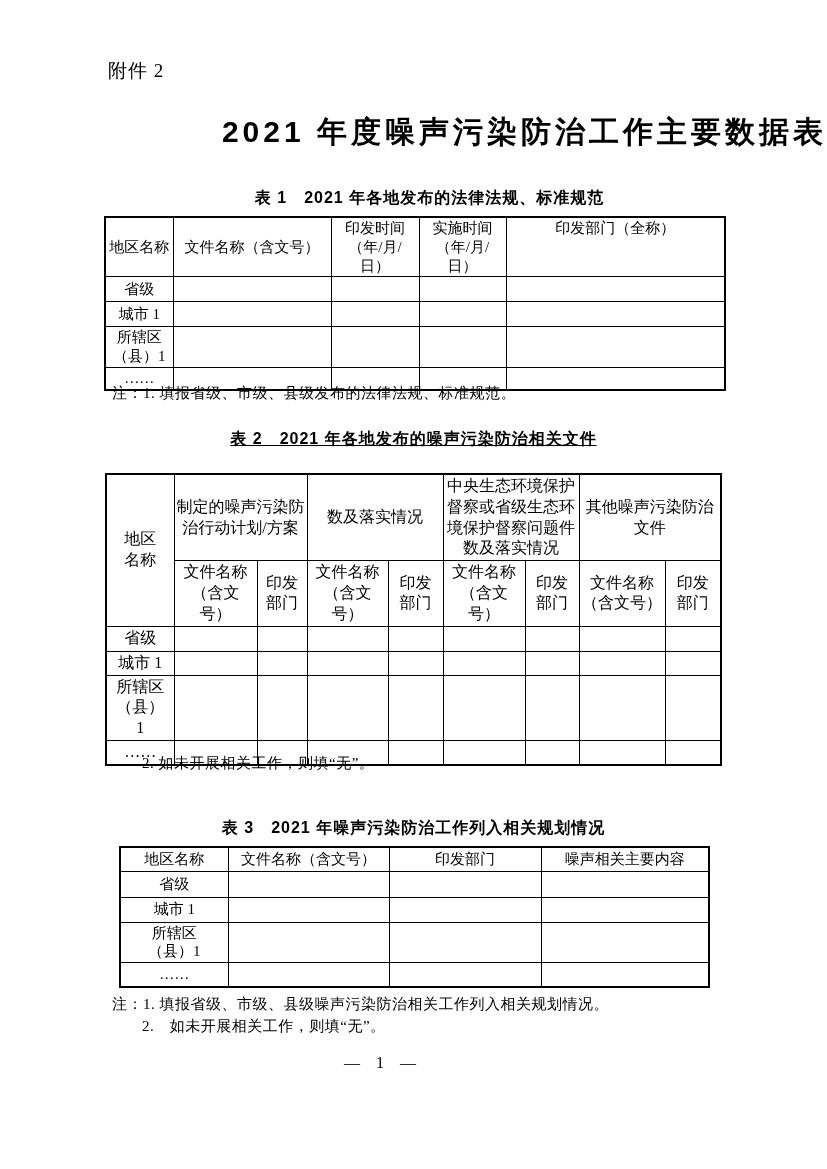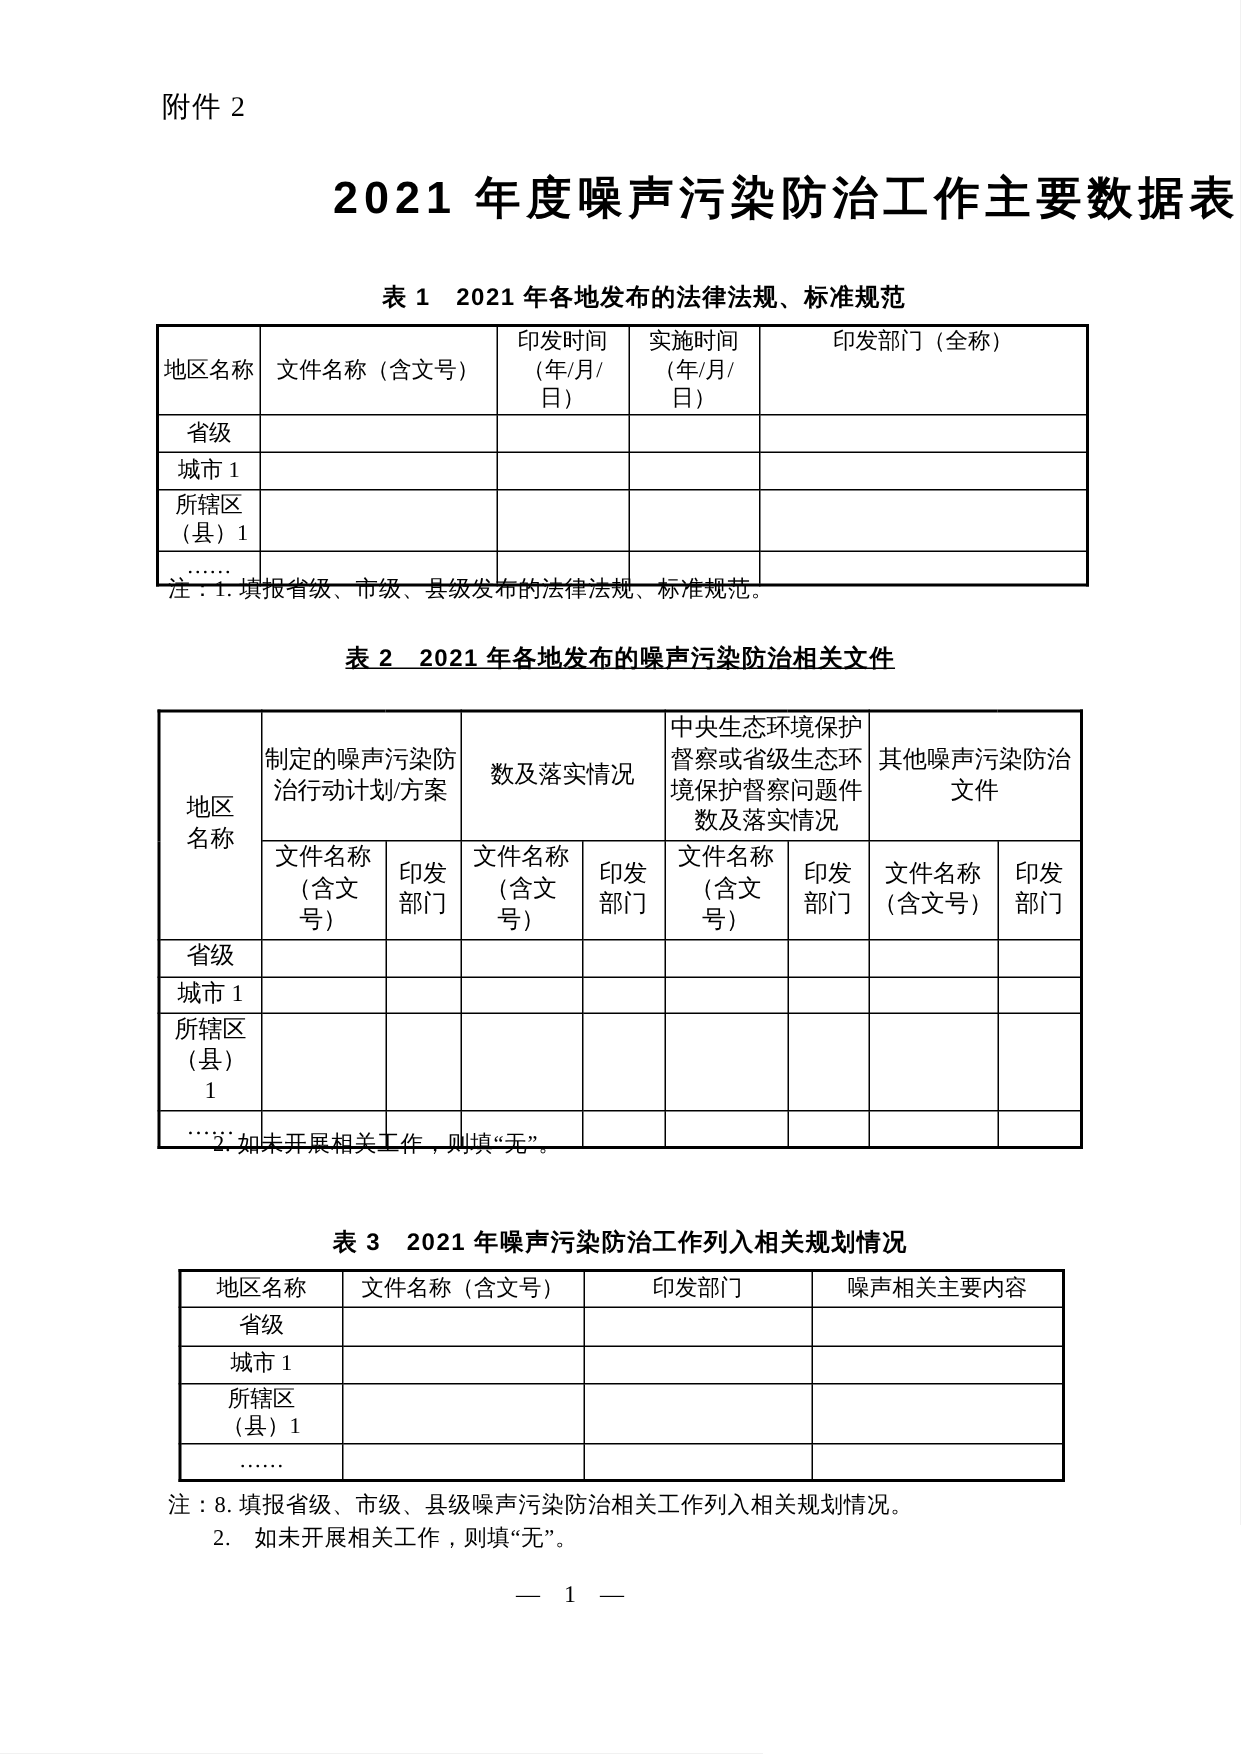--- a/index.html
+++ b/index.html
@@ -283,19 +283,19 @@
       <tr style="height:24px">
         <td>……</td>
         <td></td>
         <td></td>
         <td></td>
       </tr>
     </tbody>
   </table>
 
   <div class="abs notes n3">
-    <div>注：8. 填报省级、市级、县级噪声污染防治相关工作列入相关规划情况。</div>
+    <div>注：1. 填报省级、市级、县级噪声污染防治相关工作列入相关规划情况。</div>
     <div class="note2">2.　如未开展相关工作，则填“无”。</div>
   </div>
 
   <div class="abs footer">—　1　—</div>
 
 </div>
 
 </body></html>

